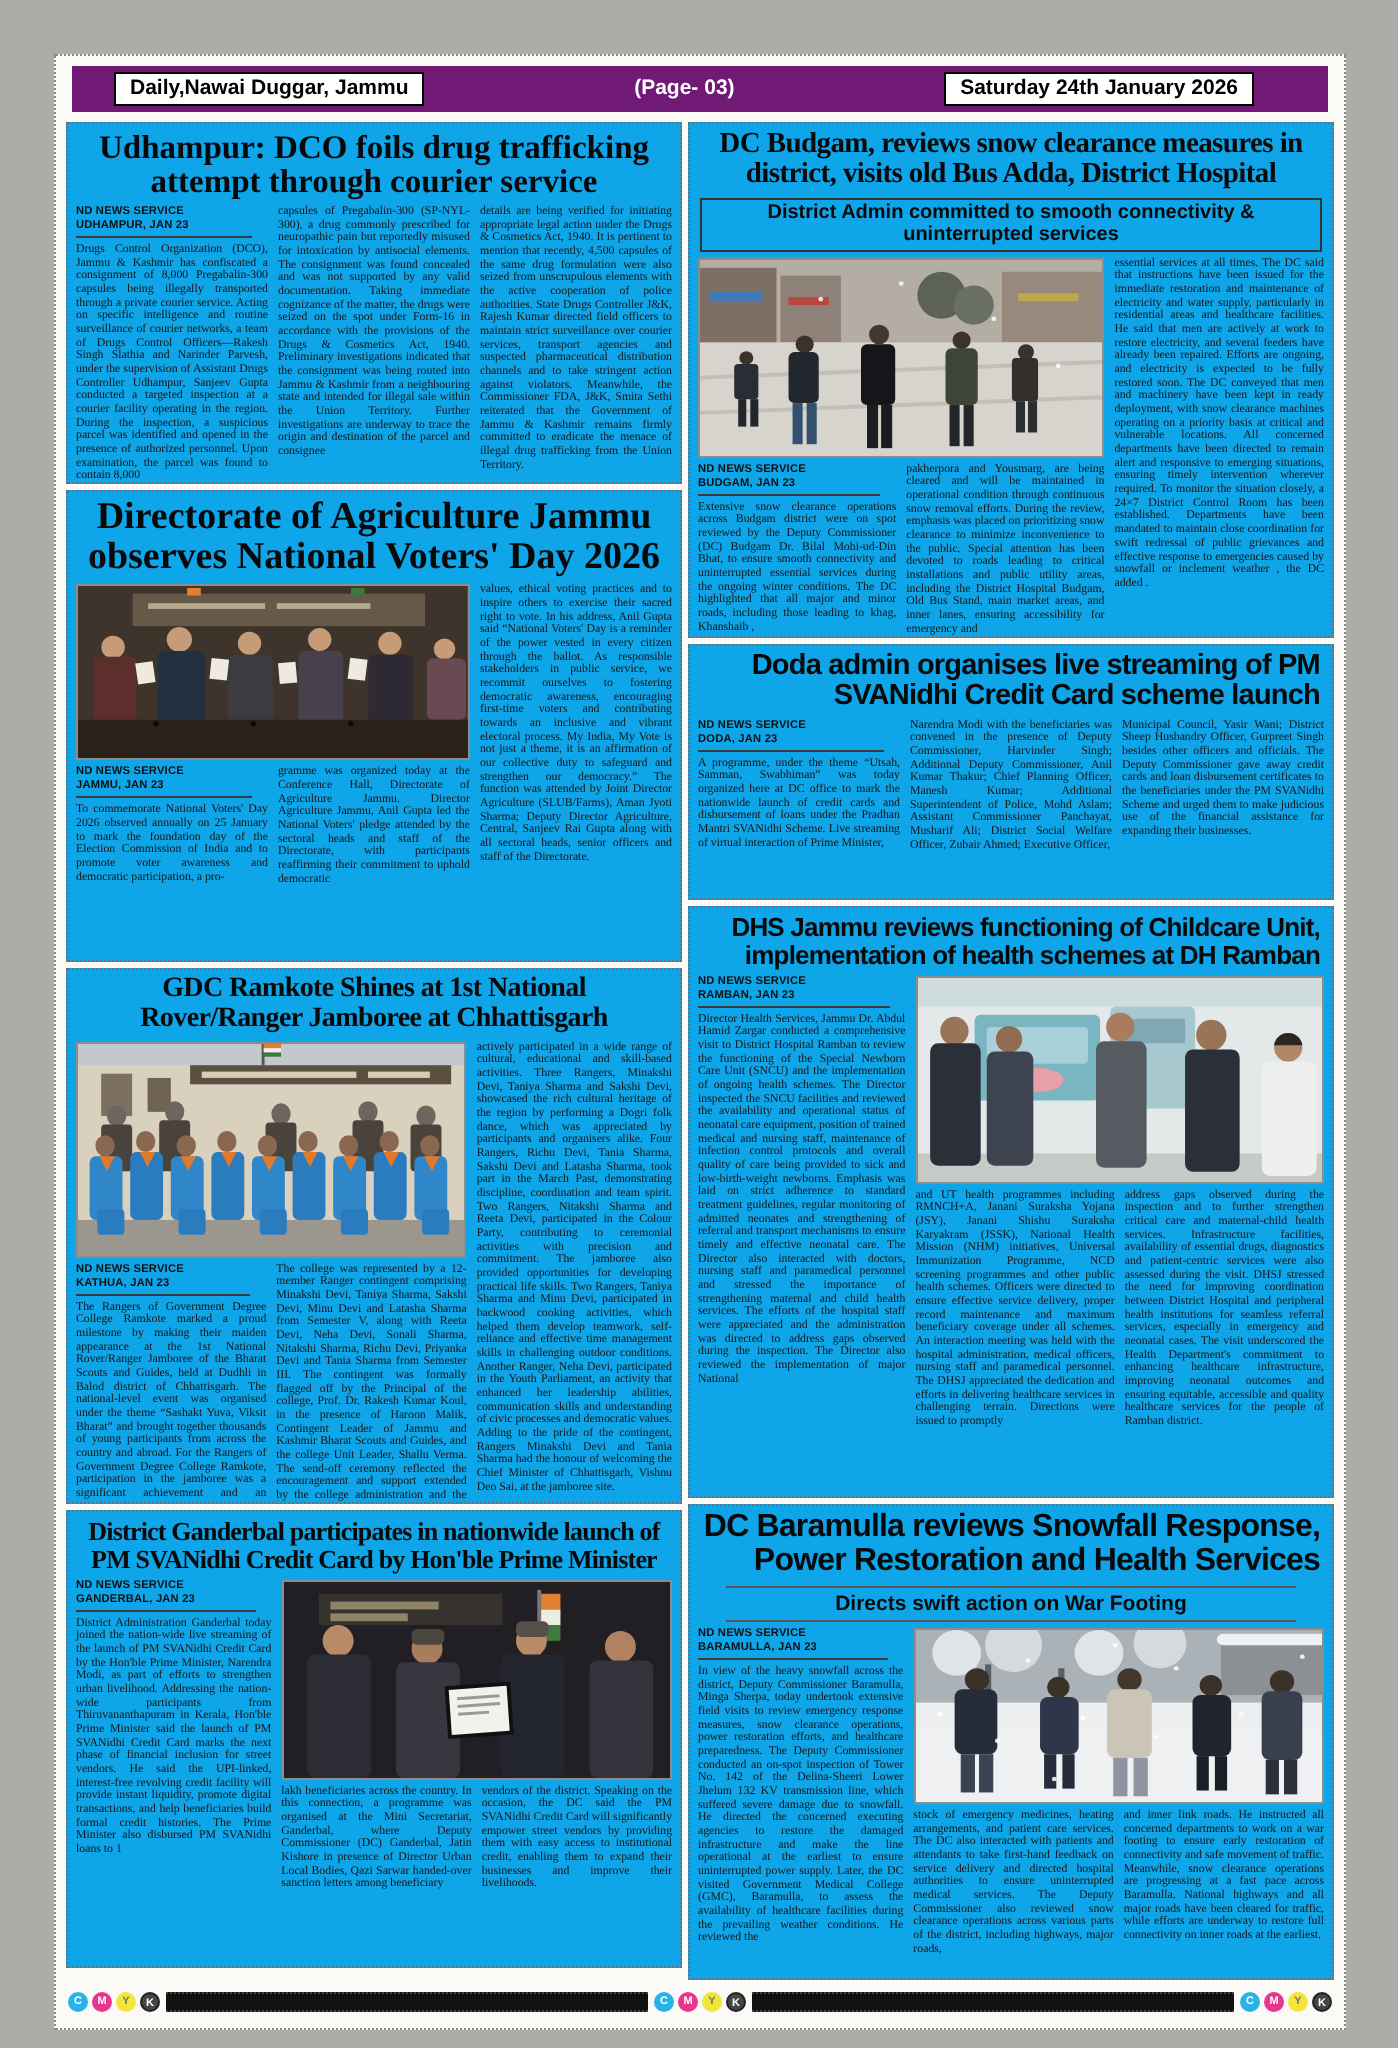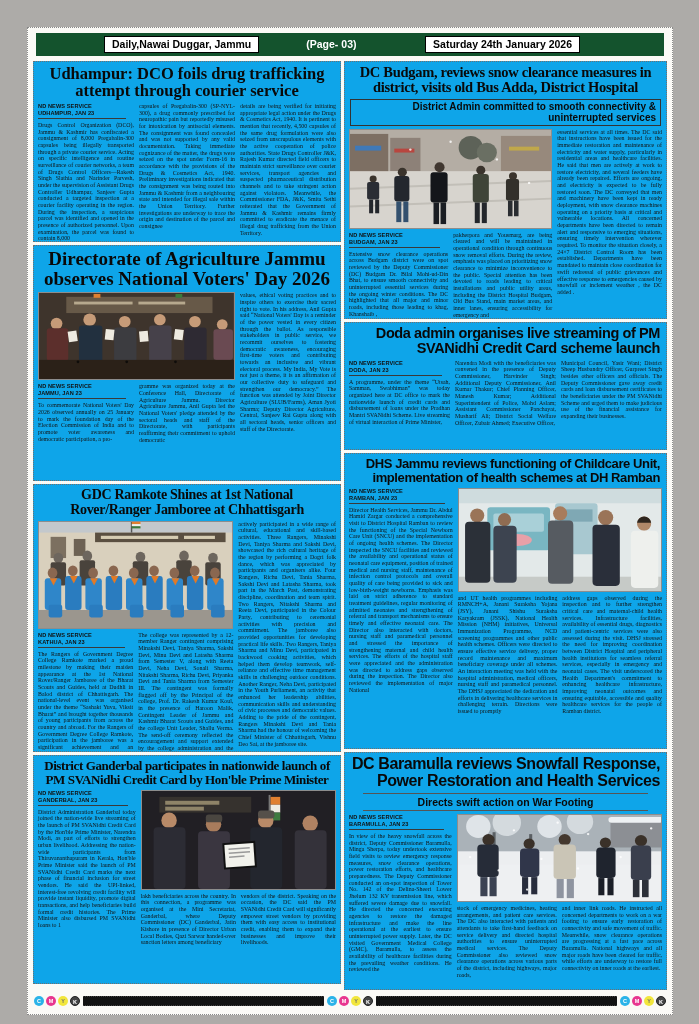--- a/index.html
+++ b/index.html
@@ -1,37 +1,37 @@
 <!DOCTYPE html>
 <html><head>
 <meta charset="utf-8">
 <style>
   html,body{margin:0;padding:0;}
   body{width:699px;height:1024px;background:#adaba8;position:relative;
        font-family:"Liberation Serif","DejaVu Serif",serif;overflow:hidden;}
   .page{position:absolute;left:27px;top:27px;width:646px;height:988px;
         background:#fbfaf6;border:1px dotted #8a8a8a;box-sizing:border-box;}
   
-  .mast{margin:5px 8px 3px;height:23px;background:#14532d;display:flex;
-        align-items:center;padding:0 3px;box-sizing:border-box;gap:47px;}
+  .mast{margin:5px 8px 3px;height:23px;background:#701a75;display:flex;
+        align-items:center;padding:0 3px;box-sizing:border-box;}
   .mastbox{background:#fff;border:1px solid #000;font:bold 10.5px/1 "Liberation Sans","DejaVu Sans",sans-serif;
         padding:2px 7px;color:#000;white-space:nowrap;}
-  .mastpage{color:#fff;font:bold 10.5px/1 "Liberation Sans",sans-serif;flex:1;text-align:left;}
+  .mastpage{color:#fff;font:bold 10.5px/1 "Liberation Sans",sans-serif;flex:1;text-align:center;}
   .mast .sp1{width:18px;} .mast .sp2{width:34px;}
   
   .content{display:grid;grid-template-columns:308px 1fr;gap:3px;padding:2px 5px;}
   .stack{display:flex;flex-direction:column;gap:3px;}
   .art{border:1px dotted #6f6f6f;background:#0ea5e9;padding:2px 4px;box-sizing:border-box;
        overflow:hidden;position:relative;}
   .hs{font-family:"Liberation Serif","DejaVu Serif",serif;font-weight:bold;text-align:center;
       line-height:1.06;margin:1px 2px 3px;color:#090909;}
   .ha{font-family:"Liberation Sans","DejaVu Sans",sans-serif;font-weight:bold;text-align:right;
       line-height:1.06;margin:1px 2px 3px;letter-spacing:-0.4px;color:#090909;}
-  .sub{font:bold 10px/1.15 "Liberation Sans",sans-serif;text-align:right;color:#0a0a0a;
-       border:1px solid #333;padding:1px 4px;margin:0 1px 3px;}
+  .sub{font:bold 10px/1.15 "Liberation Sans",sans-serif;text-align:center;color:#0a0a0a;
+       border:1px solid #333;padding:1px 14px;margin:0 1px 3px;}
   .subplain{font:bold 10.5px/1.15 "Liberation Sans",sans-serif;text-align:center;color:#0a0a0a;
        border-top:1px solid #555;border-bottom:1px solid #555;padding:2px 2px;margin:0 14px 3px;}
   .flex{display:flex;gap:5px;align-items:stretch;}
   .col{flex:1;min-width:0;}
   .txt{font:5.9px/1.13 "Liberation Serif","DejaVu Serif",serif;text-align:justify;color:#141414;}
   .by{border-bottom:1px solid #3a3a3a;padding-bottom:1px;margin:0 8px 3px 0;}
   .by div{font:bold 5.6px/1.25 "Liberation Sans","DejaVu Sans",sans-serif;color:#111;letter-spacing:0.1px;}
   .photo{border:1px solid #8d8d8d;box-sizing:border-box;margin-bottom:3px;overflow:hidden;background:#ccc;}
   .photo svg{display:block;width:100%;height:100%;}
   .cols2{display:flex;gap:5px;} .cols2>div{flex:1;min-width:0;}

